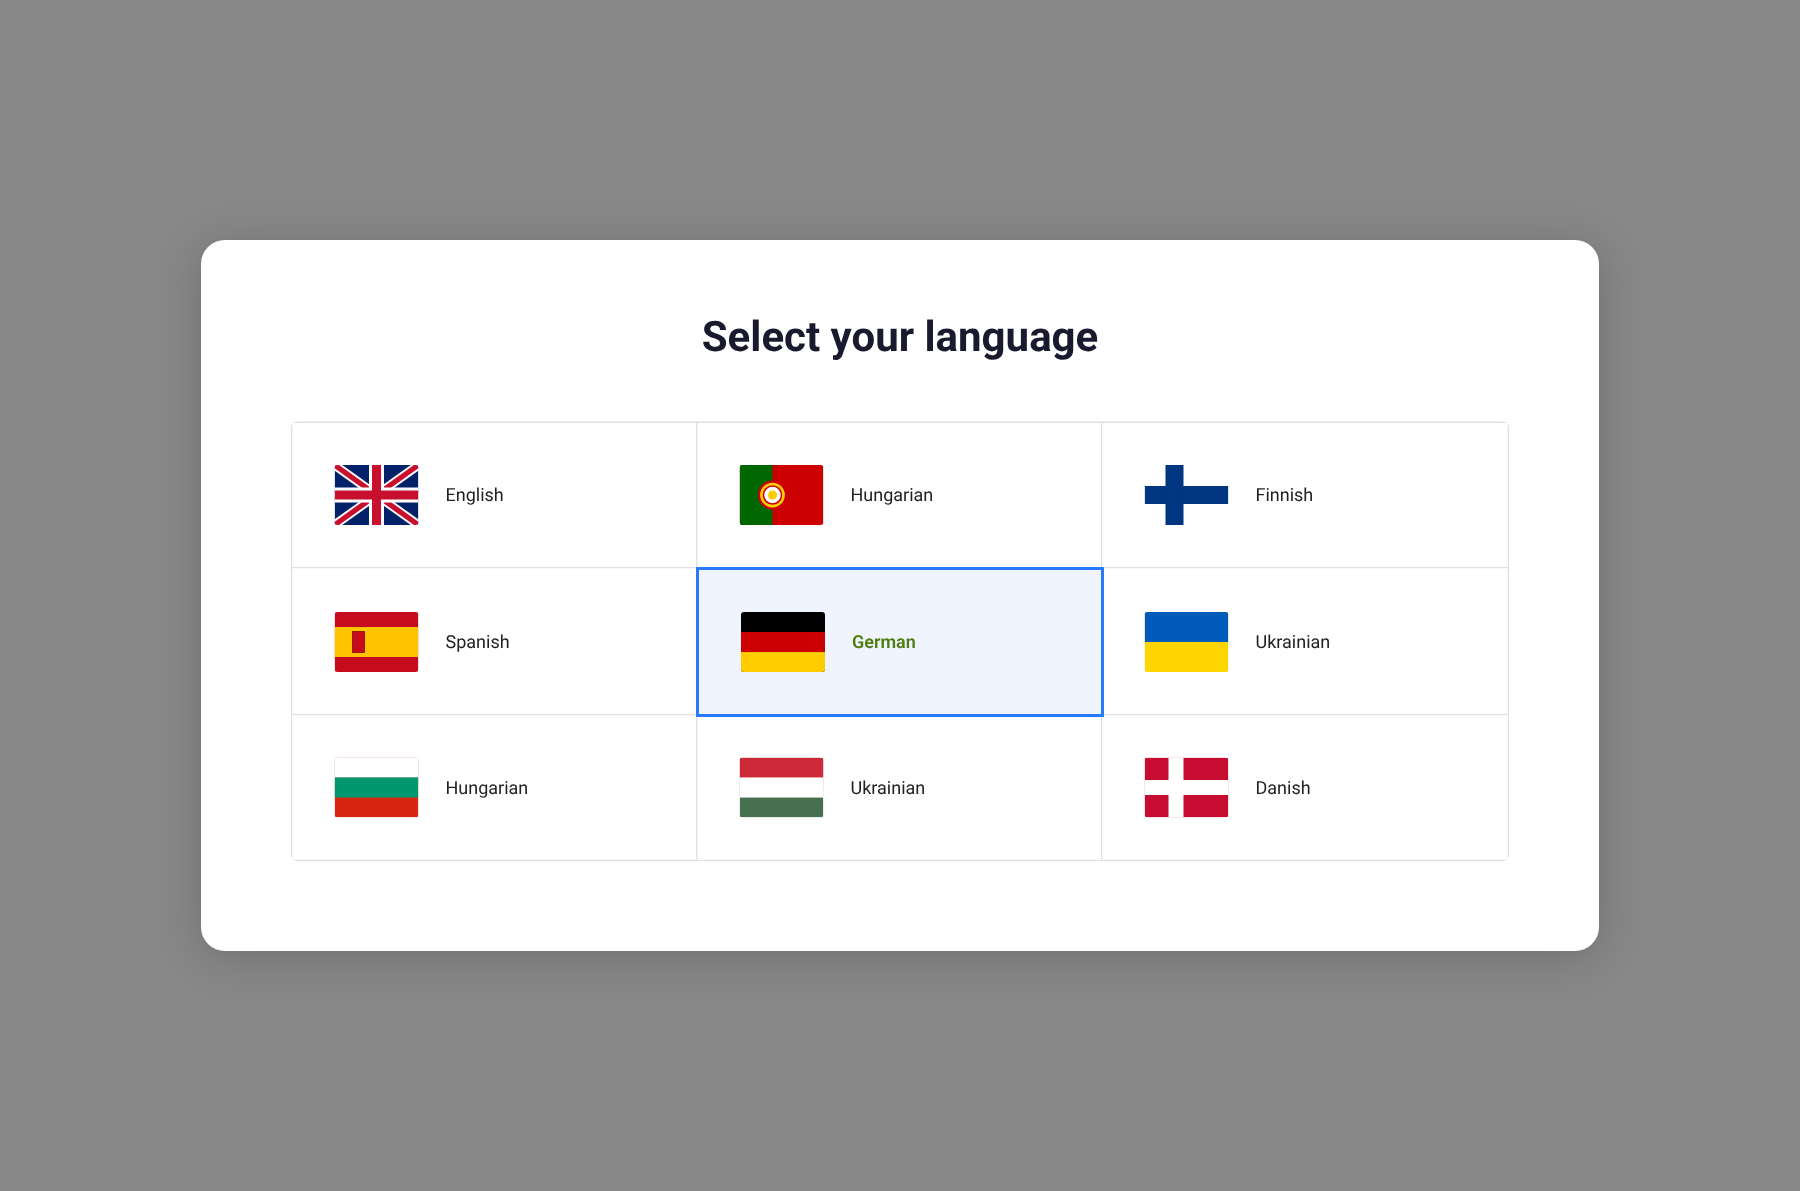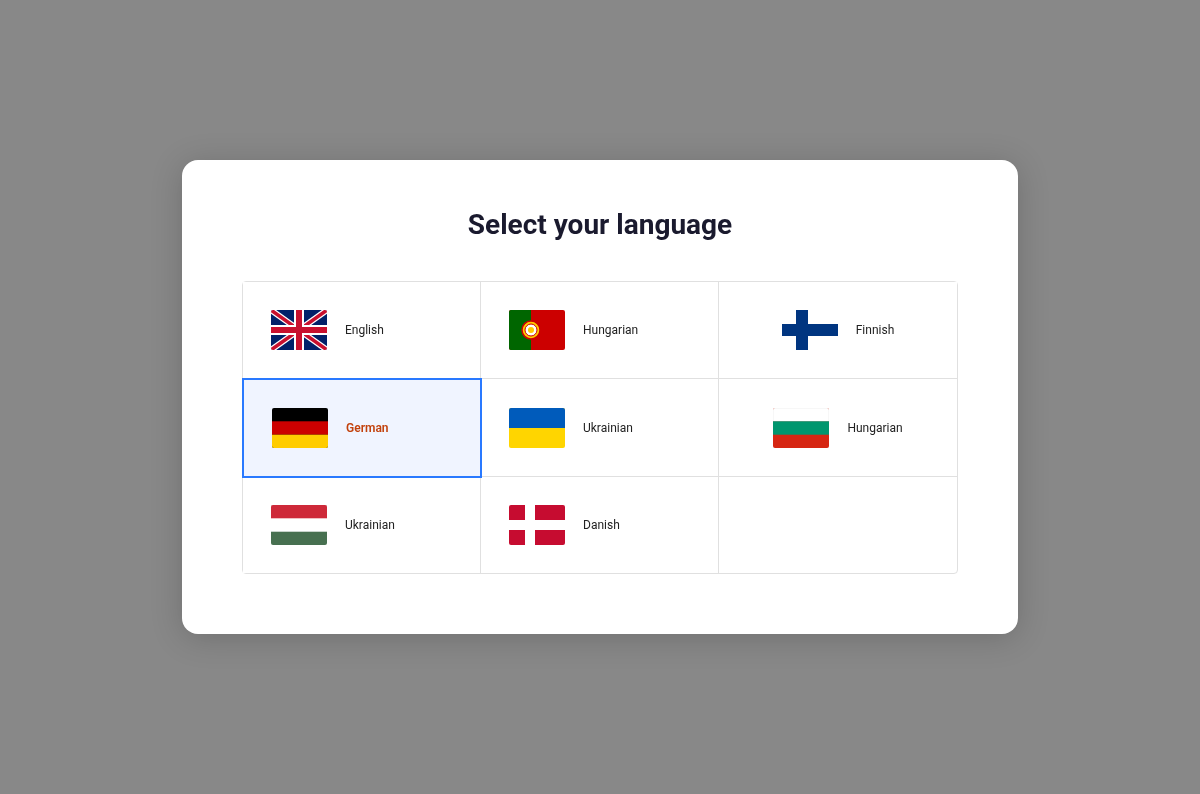--- a/index.html
+++ b/index.html
@@ -8,21 +8,21 @@
       display: flex;
       align-items: center;
       justify-content: center;
       width: 1200px;
       height: 794px;
       font-family: -apple-system, BlinkMacSystemFont, 'Segoe UI', Roboto, sans-serif;
     }
     .card {
       background: #fff;
       border-radius: 16px;
-      width: 836px;
+      width: 932px;
       padding: 48px 60px 60px;
       box-shadow: 0 4px 32px rgba(0,0,0,0.18);
     }
     .title {
       text-align: center;
       font-size: 28px;
       font-weight: 700;
       color: #1a1a2e;
       margin-bottom: 40px;
     }
@@ -40,40 +40,39 @@
       padding: 28px 28px;
       border-right: 1px solid #e0e0e0;
       border-bottom: 1px solid #e0e0e0;
       cursor: pointer;
       position: relative;
       background: #fff;
       transition: background 0.15s;
     }
     .lang-cell:nth-child(3n) {
       border-right: none;
-      justify-content: center;
     }
     .lang-cell:nth-child(7),
     .lang-cell:nth-child(8),
     .lang-cell:nth-child(9) {
       border-bottom: none;
     }
     .lang-cell.selected {
       background: #f0f4ff;
       border: 2.5px solid #2979ff;
       z-index: 2;
       margin: -1px;
     }
     .lang-name {
       font-size: 12px;
       color: #222;
       font-weight: 400;
     }
     .lang-cell.selected .lang-name {
-      color: #c2410c;
+      color: #4d7c0f;
       font-weight: 600;
     }
     .flag {
       width: 56px;
       height: 40px;
       flex-shrink: 0;
       border-radius: 2px;
       overflow: hidden;
       display: flex;
       flex-direction: column;
@@ -125,20 +124,30 @@
       <div class="flag">
         <svg viewBox="0 0 56 40" xmlns="http://www.w3.org/2000/svg">
           <rect width="56" height="40" fill="#fff"></rect>
           <rect x="0" y="14" width="56" height="12" fill="#003580"></rect>
           <rect x="14" y="0" width="12" height="40" fill="#003580"></rect>
         </svg>
       </div>
       <span class="lang-name">Finnish</span>
     </div>
 
+    <div class="lang-cell">
+      <div class="flag">
+        <svg viewBox="0 0 56 40" xmlns="http://www.w3.org/2000/svg">
+          <rect width="56" height="40" fill="#c60b1e"></rect>
+          <rect y="10" width="56" height="20" fill="#ffc400"></rect>
+          <rect x="12" y="13" width="8" height="14" fill="#c60b1e" stroke="#8b0000" stroke-width="0.5"></rect>
+        </svg>
+      </div>
+      <span class="lang-name">Spanish</span>
+    </div>
 
     <div class="lang-cell selected">
       <div class="flag">
         <svg viewBox="0 0 56 40" xmlns="http://www.w3.org/2000/svg">
           <rect width="56" height="40" fill="#000"></rect>
           <rect y="13.3" width="56" height="13.4" fill="#cc0000"></rect>
           <rect y="26.7" width="56" height="13.3" fill="#ffcc00"></rect>
         </svg>
       </div>
       <span class="lang-name">German</span>

